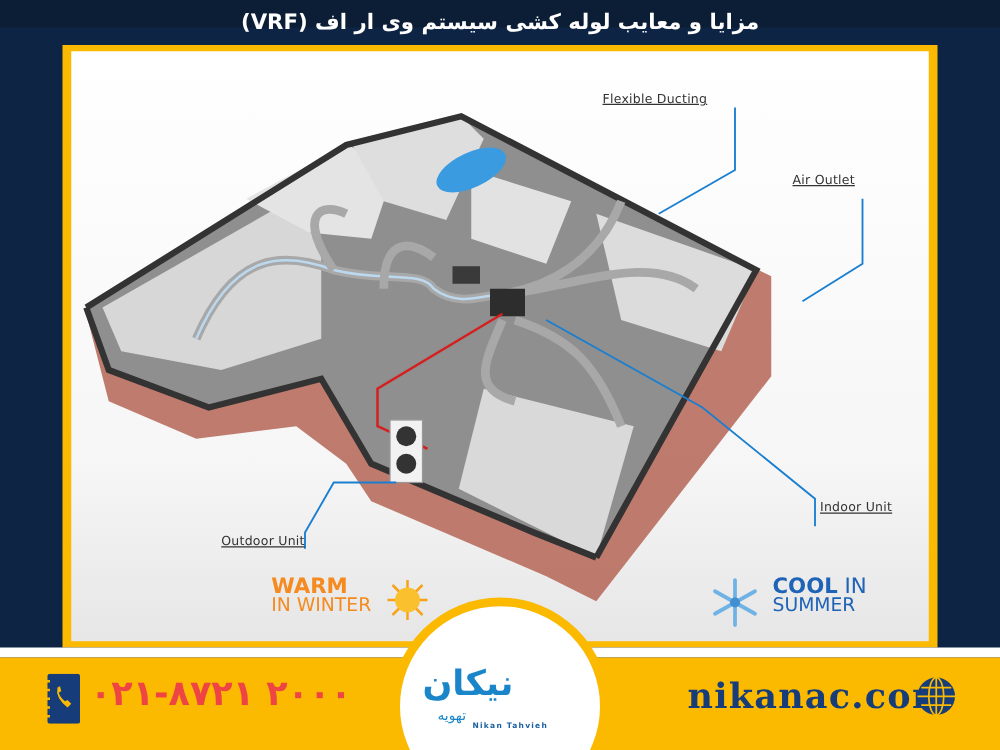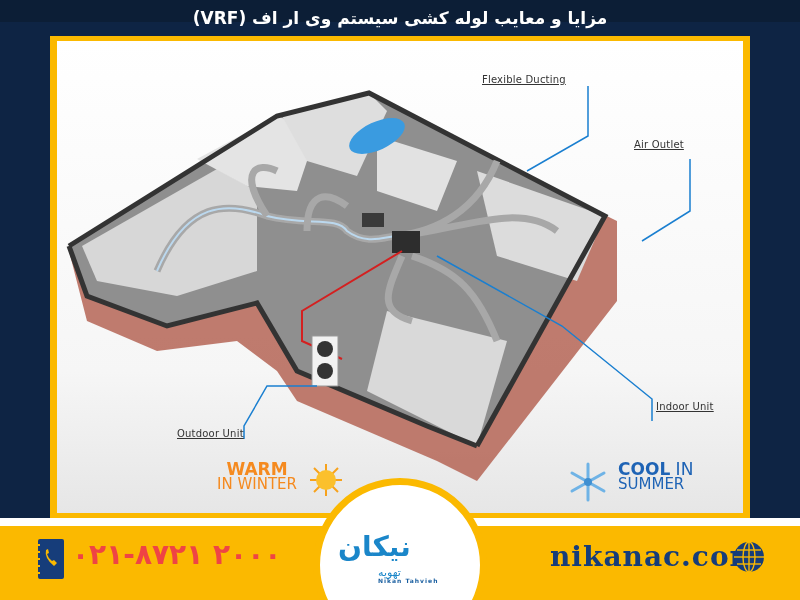--- a/index.html
+++ b/index.html
@@ -2,38 +2,38 @@
 <html><head>
 <meta charset="utf-8">
 <style>
   html,body{margin:0;padding:0;}
   body{width:800px;height:600px;position:relative;overflow:hidden;background:#0e2444;font-family:"Liberation Sans",sans-serif;}
   .title-bar{position:absolute;left:0;top:0;width:800px;height:22px;background:#0c1e36;color:#fff;text-align:center;line-height:36px;font-family:"DejaVu Sans",sans-serif;font-size:17px;font-weight:bold;direction:rtl;}
   .frame{position:absolute;left:50px;top:36px;width:700px;height:482px;background:#fbb900;}
   .canvas{position:absolute;left:57px;top:41px;width:686px;height:472px;background:linear-gradient(#fff 0%,#f6f6f6 70%,#e6e6e6 100%);overflow:hidden;}
   .house{position:absolute;left:0;top:0;}
   .label{position:absolute;font-size:10px;color:#333;font-family:"DejaVu Sans",sans-serif;letter-spacing:.2px;text-decoration:underline;}
-  .warm{position:absolute;left:160px;top:421px;text-align:center;color:#f58a1f;font-family:"DejaVu Sans",sans-serif;line-height:15px;}
+  .warm{position:absolute;left:160px;top:421px;text-align:left;color:#f58a1f;font-family:"DejaVu Sans",sans-serif;line-height:15px;}
   .warm .b1{font-size:17px;font-weight:bold;}
   .warm .b2{font-size:15px;}
   .sun{position:absolute;left:252px;top:422px;width:34px;height:34px;}
   .cool{position:absolute;left:561px;top:421px;color:#1e63b5;font-family:"DejaVu Sans",sans-serif;line-height:15px;}
   .cool .c1{font-size:17px;}
   .cool .c1 b{font-weight:bold;}
   .cool .c2{font-size:15px;}
   .flake{position:absolute;left:510px;top:420px;width:42px;height:42px;}
   .footer{position:absolute;left:0;top:526px;width:800px;height:74px;background:#fbb900;}
   .footer-top{position:absolute;left:0;top:518px;width:800px;height:8px;background:#fff;}
   .phone-icon{position:absolute;left:35px;top:539px;width:30px;height:40px;}
   .phone{position:absolute;left:72px;top:538px;font-size:28px;font-weight:bold;color:#ef4444;font-family:"DejaVu Sans",sans-serif;letter-spacing:1px;}
   .site{position:absolute;left:550px;top:540px;font-size:28px;font-weight:bold;color:#163d7a;font-family:"DejaVu Serif",serif;letter-spacing:1px;}
   .globe{position:absolute;left:732px;top:540px;width:34px;height:34px;}
   .logo-circle{position:absolute;left:313px;top:478px;width:174px;height:174px;border-radius:50%;background:#fff;border:7px solid #fbb900;box-sizing:border-box;}
   .logo-text{position:absolute;left:338px;top:530px;width:126px;text-align:left;color:#1a86c9;font-family:"DejaVu Sans",sans-serif;font-size:28px;font-weight:bold;direction:rtl;}
-  .logo-sub{position:absolute;left:350px;top:566px;font-size:11px;color:#1a86c9;font-family:"DejaVu Sans",sans-serif;direction:rtl;margin-left:28px;}
+  .logo-sub{position:absolute;left:350px;top:566px;font-size:11px;color:#1a86c9;font-family:"DejaVu Sans",sans-serif;direction:rtl;}
   .logo-latin{position:absolute;left:378px;top:577px;font-size:6px;color:#1a5fa0;letter-spacing:1px;font-family:"DejaVu Sans",sans-serif;font-weight:bold;}
 </style>
 </head>
 <body>
 
 <div class="title-bar">مزایا و معایب لوله کشی سیستم وی ار اف (VRF)</div>
 
 <div class="frame"></div>
 <div class="canvas">
   <svg class="house" width="686" height="472" viewBox="0 0 686 472">

